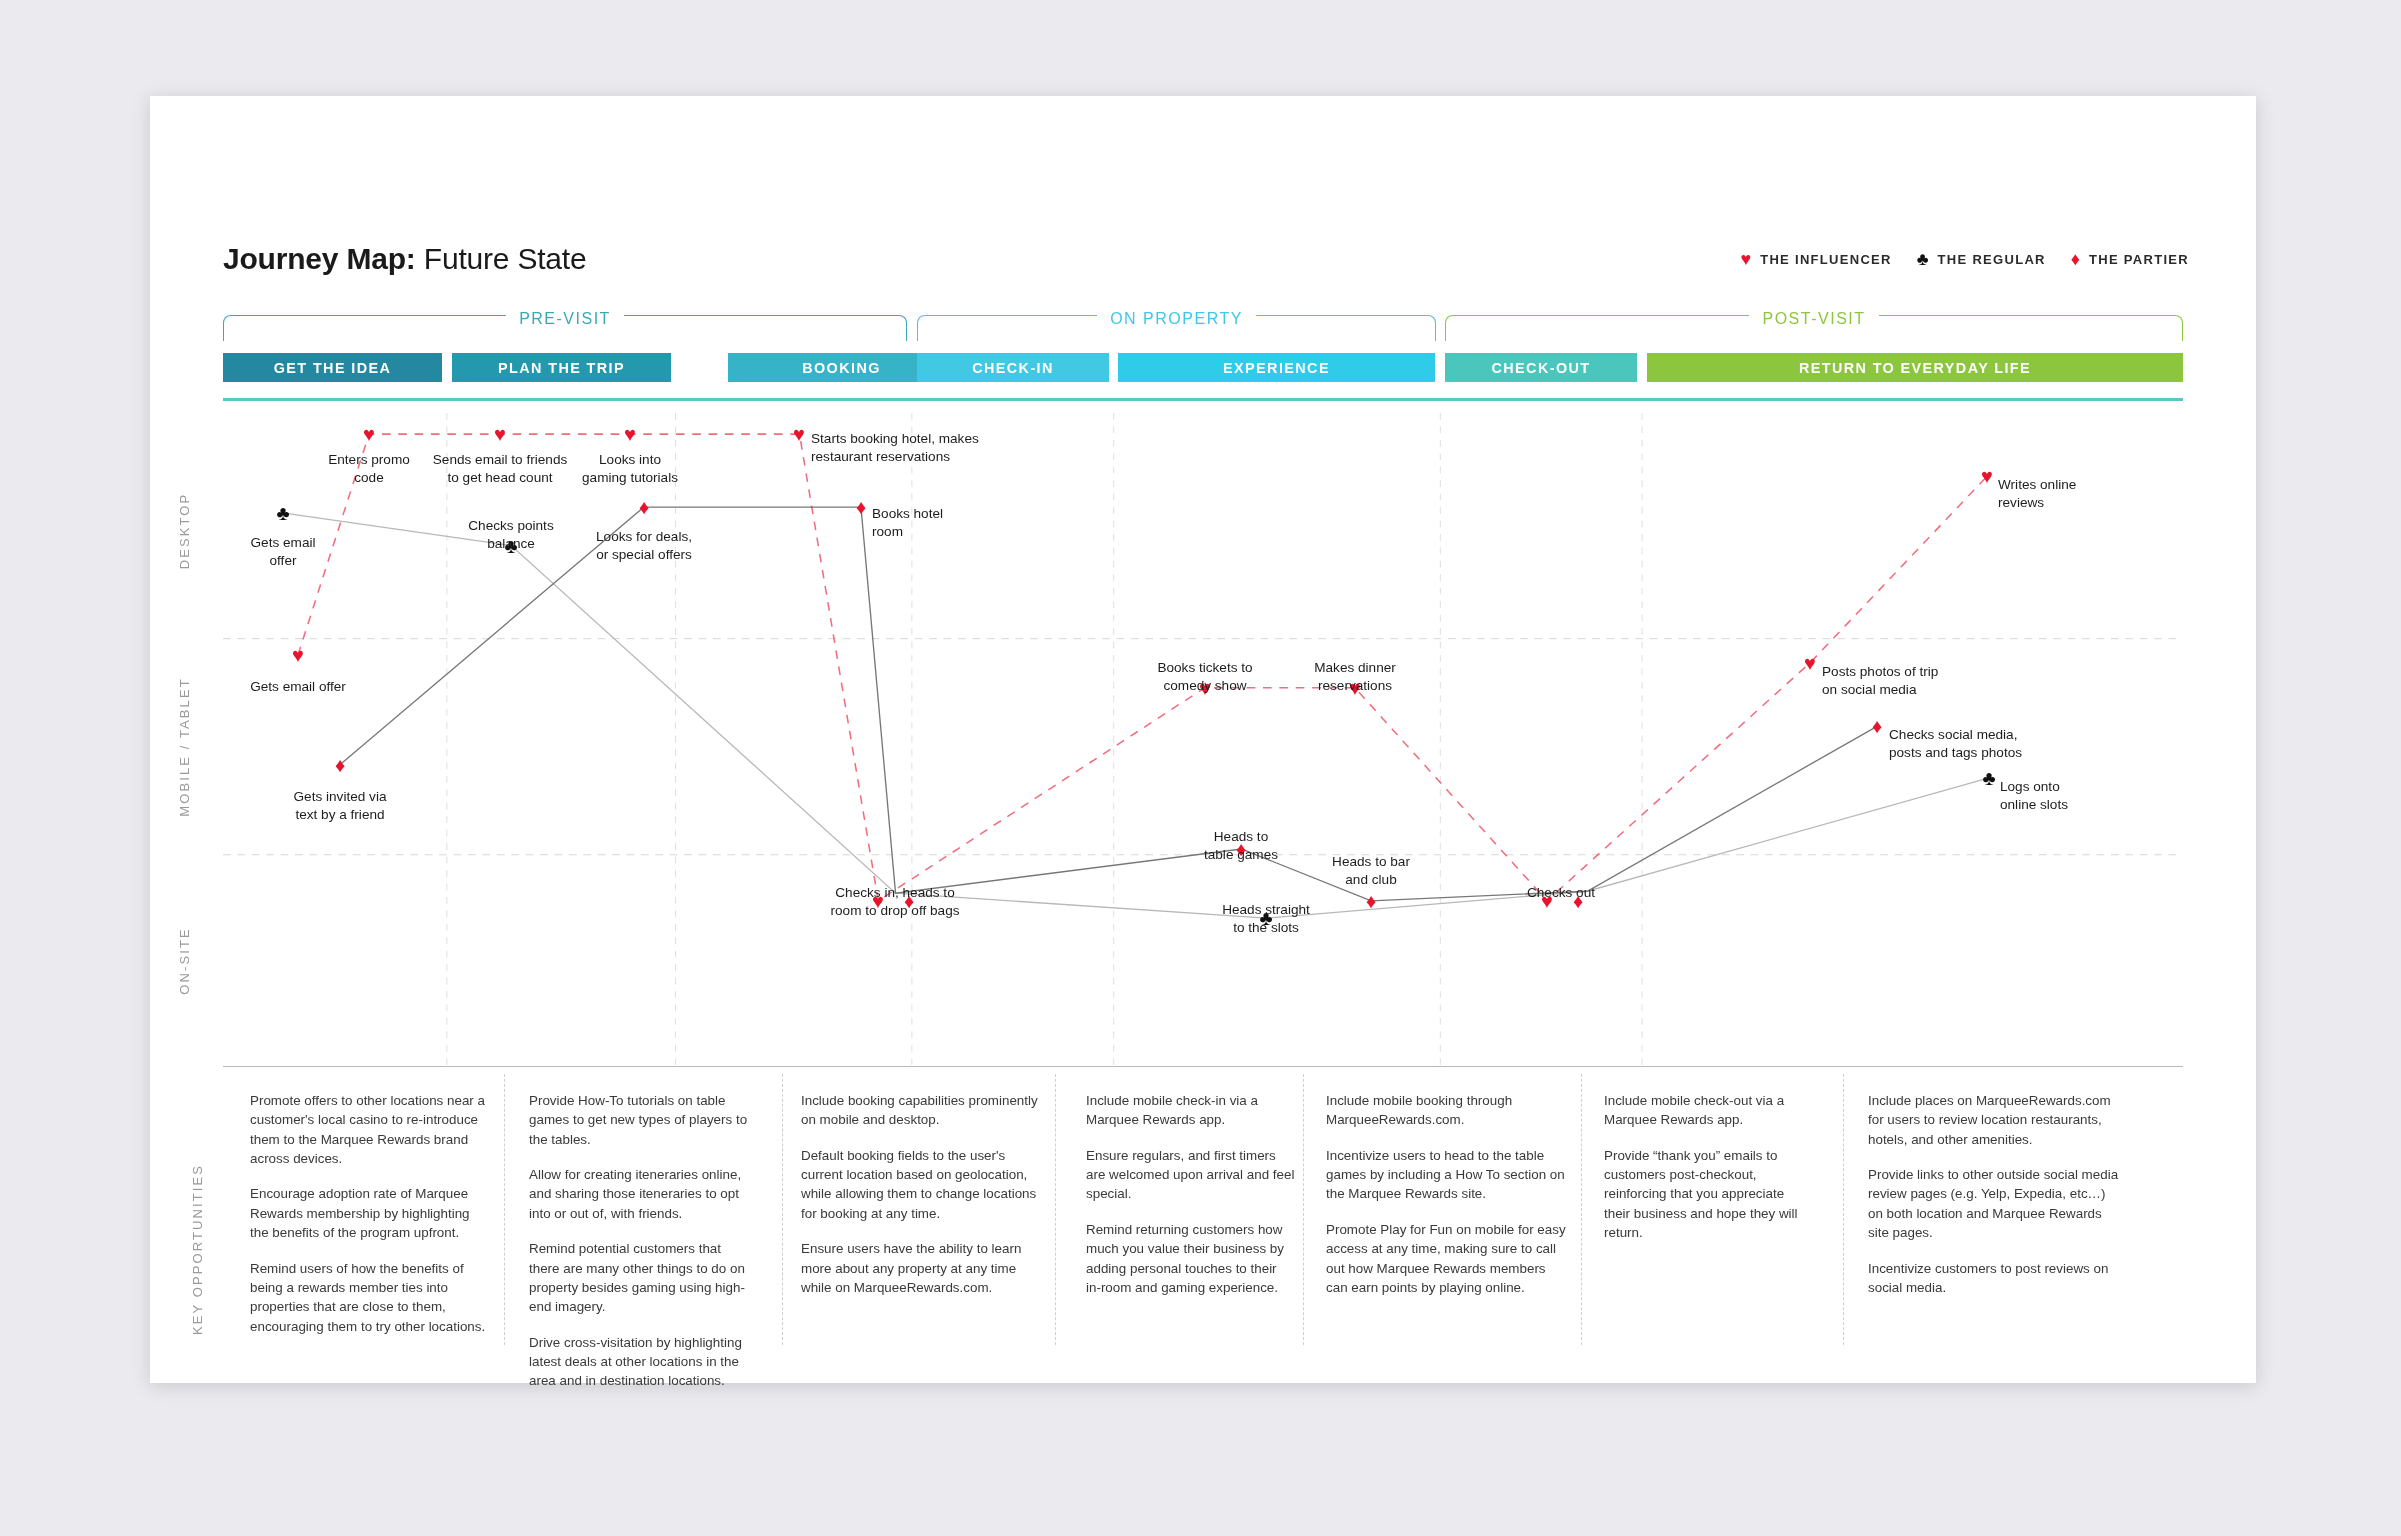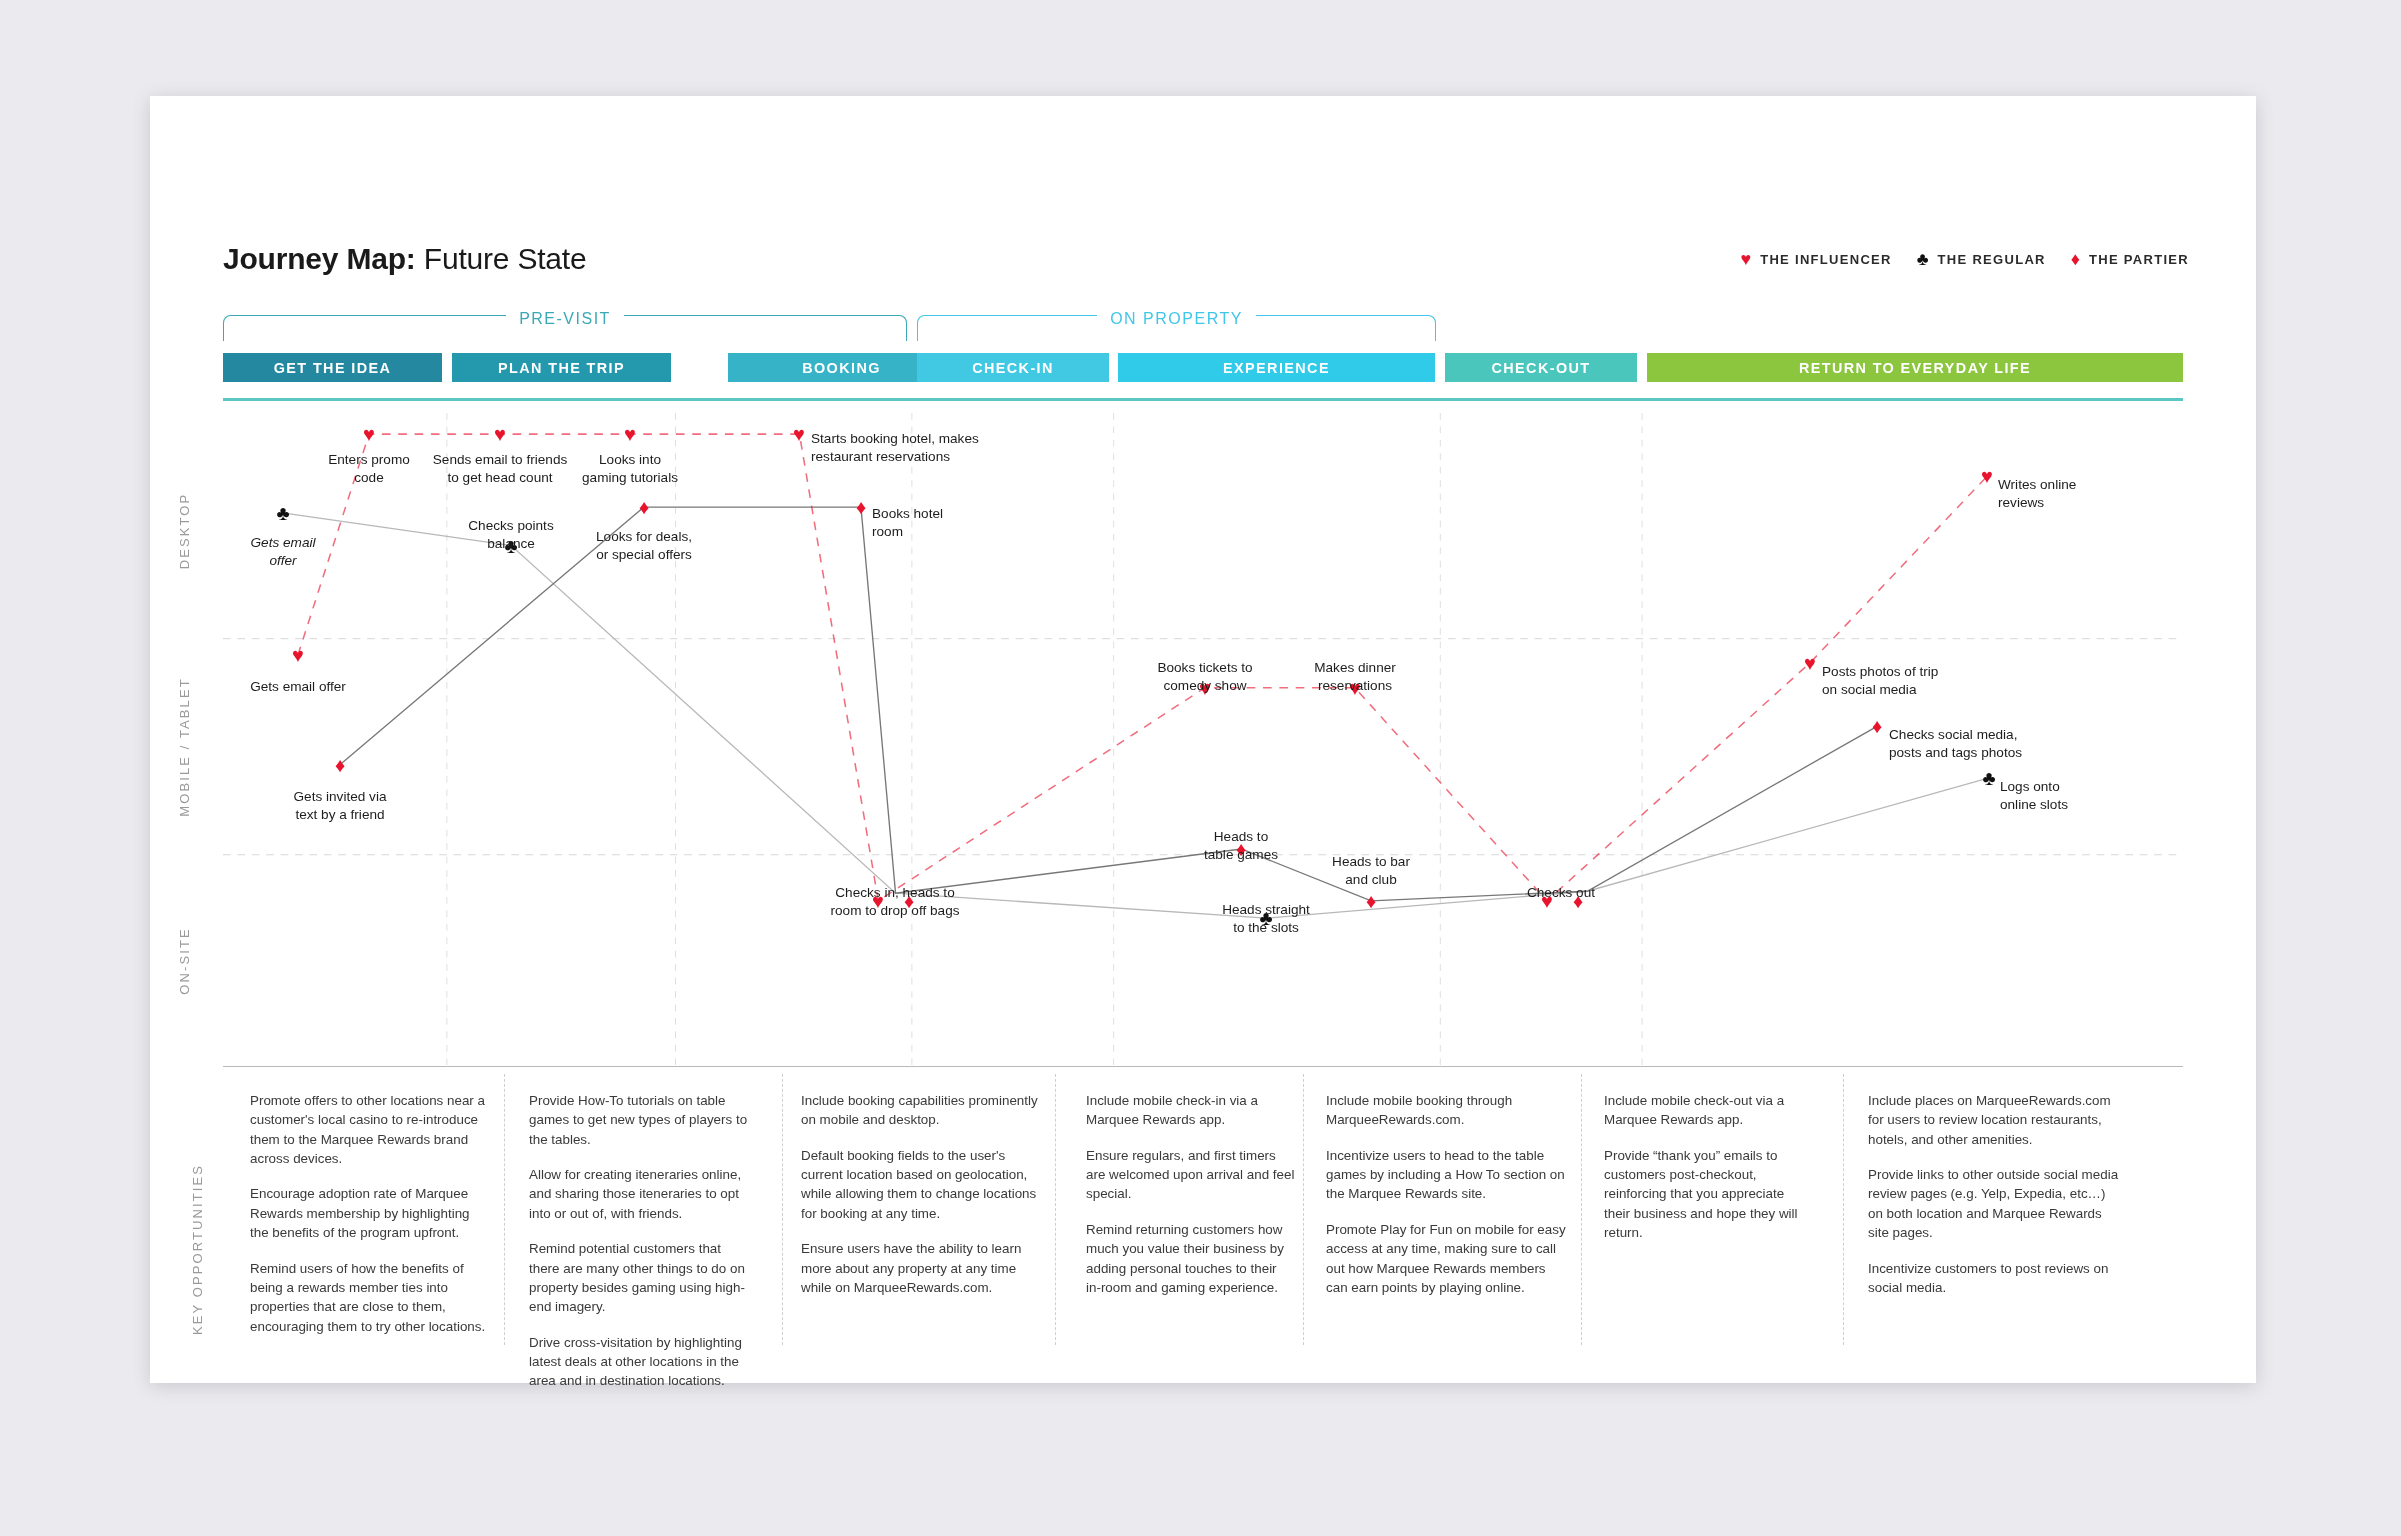--- a/index.html
+++ b/index.html
@@ -214,20 +214,25 @@
 
   <div id="brackets">
       <div class="bracket" style="left: 0px; width: 684px; color: rgb(58, 169, 181);">
         <div class="bline left"></div>
         <div class="btext">PRE-VISIT</div>
         <div class="bline right"></div>
       </div>
       <div class="bracket" style="left: 694px; width: 519px; color: rgb(63, 198, 232);">
         <div class="bline left"></div>
         <div class="btext">ON PROPERTY</div>
+        <div class="bline right"></div>
+      </div>
+      <div class="bracket" style="left: 1222px; width: 738px; color: rgb(140, 198, 63);">
+        <div class="bline left"></div>
+        <div class="btext">POST-VISIT</div>
         <div class="bline right"></div>
       </div>
     </div>
   <div id="stages">
       <div class="stage" style="left: 0px; width: 219px; background: rgb(36, 137, 160);">GET THE IDEA</div>
       <div class="stage" style="left: 229px; width: 219px; background: rgb(36, 153, 174);">PLAN THE TRIP</div>
       <div class="stage" style="left: 457px; width: 227px; background: rgb(54, 179, 198); margin-left: 48px;">BOOKING</div>
       <div class="stage" style="left: 694px; width: 192px; background: rgb(65, 200, 226);">CHECK-IN</div>
       <div class="stage" style="left: 895px; width: 317px; background: rgb(47, 203, 232);">EXPERIENCE</div>
       <div class="stage" style="left: 1222px; width: 192px; background: rgb(75, 198, 189);">CHECK-OUT</div>
@@ -276,21 +281,21 @@
       <div class="marker glyph-red" style="left: 1324px; top: 488px;">♥</div>
       <div class="marker glyph-red" style="left: 1355px; top: 488px;">♦</div>
       <div class="note c" style="left: 146px; top: 38px;">Enters promo
 code</div>
       <div class="note c" style="left: 277px; top: 38px;">Sends email to friends
 to get head count</div>
       <div class="note c" style="left: 407px; top: 38px;">Looks into
 gaming tutorials</div>
       <div class="note l" style="left: 588px; top: 17.3px;">Starts booking hotel, makes
 restaurant reservations</div>
-      <div class="note c" style="left: 60px; top: 121px; font-style: italic;">Gets email
+      <div class="note c" style="left: 60px; top: 121px;">Gets email
 offer</div>
       <div class="note c" style="left: 288px; top: 104px;">Checks points
 balance</div>
       <div class="note c" style="left: 421px; top: 115px;">Looks for deals,
 or special offers</div>
       <div class="note l" style="left: 649px; top: 92px;">Books hotel
 room</div>
       <div class="note l" style="left: 1775px; top: 63px;">Writes online
 reviews</div>
       <div class="note c" style="left: 75px; top: 265px;">Gets email offer</div>

